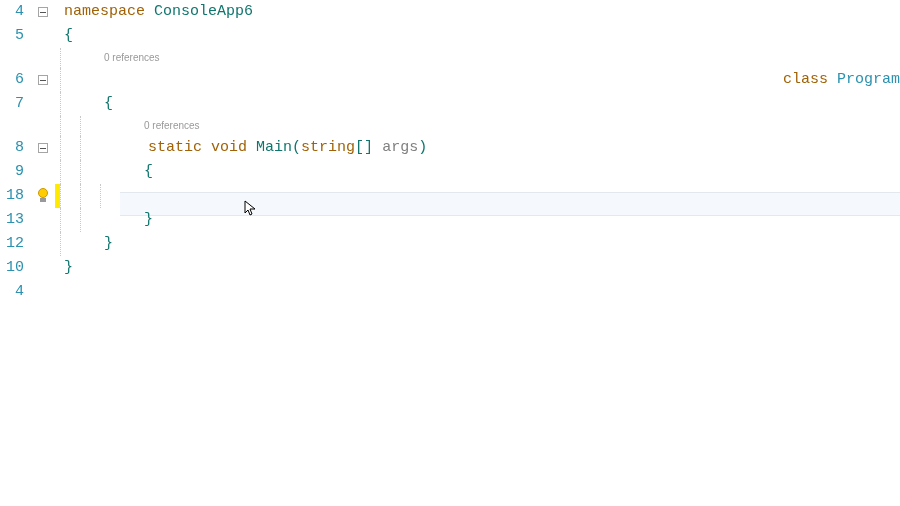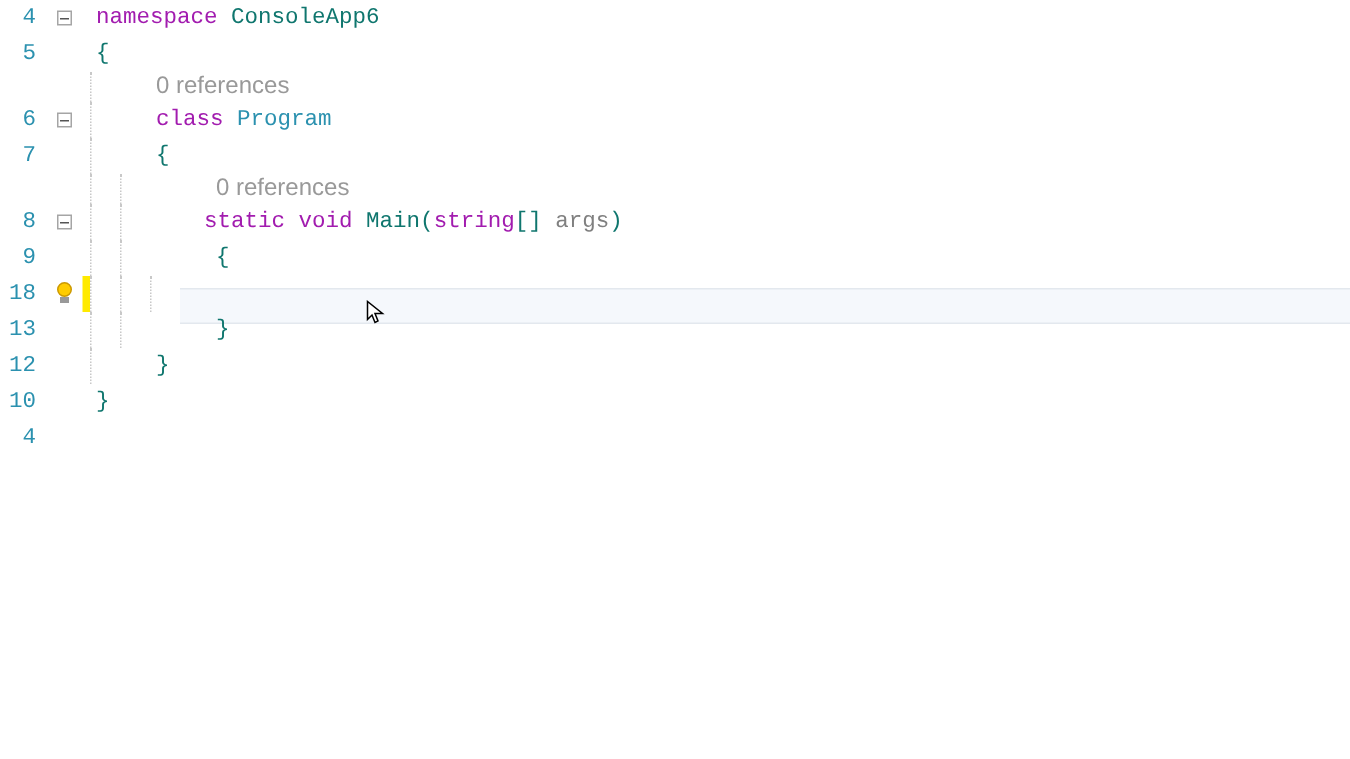--- a/index.html
+++ b/index.html
@@ -119,25 +119,25 @@
       line-height: 24px;
       white-space: pre;
       padding-left: 4px;
     }
     .line.ref {
       height: 20px;
       line-height: 20px;
     }
     .codelens {
       color: #999999;
-      font-size: 16px;
+      font-size: 10px;
       font-family: 'Segoe UI', Arial, sans-serif;
       cursor: pointer;
     }
-    .kw { color: #a21caf; }
+    .kw { color: #a16207; }
     .type { color: #2b91af; }
     .param { color: #808080; }
     .txt { color: #0f766e; }
     .highlight-row {
       position: absolute;
       left: 0;
       right: 0;
       height: 24px;
       background: #f5f8fc;
       border-top: 1px solid #e3e8ee;
@@ -251,24 +251,24 @@
     <div class="gcell none"></div>
     <div class="gcell none"></div>
   </div>
 
   <div class="code">
     <div class="highlight-row" style="top:192px"></div>
 
     <div class="line" style="margin-left:-60px;"><span class="kw">namespace</span><span class="txt"> </span><span class="txt">ConsoleApp6</span></div>
     <div class="line" style="margin-left:-60px;"><span class="txt">{</span></div>
     <div class="line ref" style="margin-left:-20px;"><span class="codelens">0 references</span></div>
-    <div class="line" style="margin-left:-20px;"><span class="kw">class</span><span class="txt"> </span><span class="type">Program</span></div>
+    <div class="line" style="margin-left:-20px;text-align:right;"><span class="kw">class</span><span class="txt"> </span><span class="type">Program</span></div>
     <div class="line" style="margin-left:-20px;"><span class="txt">{</span></div>
     <div class="line ref" style="margin-left:20px;"><span class="codelens">0 references</span></div>
-    <div class="line" style="margin-left:12px;"><span class="kw">static</span><span class="txt"> </span><span class="kw">void</span><span class="txt"> </span><span class="txt">Main</span><span class="txt">(</span><span class="kw">string</span><span class="txt">[] </span><span class="param">args</span><span class="txt">)</span></div>
+    <div class="line" style="margin-left:24px;"><span class="kw">static</span><span class="txt"> </span><span class="kw">void</span><span class="txt"> </span><span class="txt">Main</span><span class="txt">(</span><span class="kw">string</span><span class="txt">[] </span><span class="param">args</span><span class="txt">)</span></div>
     <div class="line" style="margin-left:20px;"><span class="txt">{</span></div>
     <div class="line" style="margin-left:60px;"><span class="txt"></span></div>
     <div class="line" style="margin-left:20px;"><span class="txt">}</span></div>
     <div class="line" style="margin-left:-20px;"><span class="txt">}</span></div>
     <div class="line" style="margin-left:-60px;"><span class="txt">}</span></div>
     <div class="line"></div>
   </div>
 </div>
 
 <div class="cursor-pointer" style="left:244px; top:200px;">

